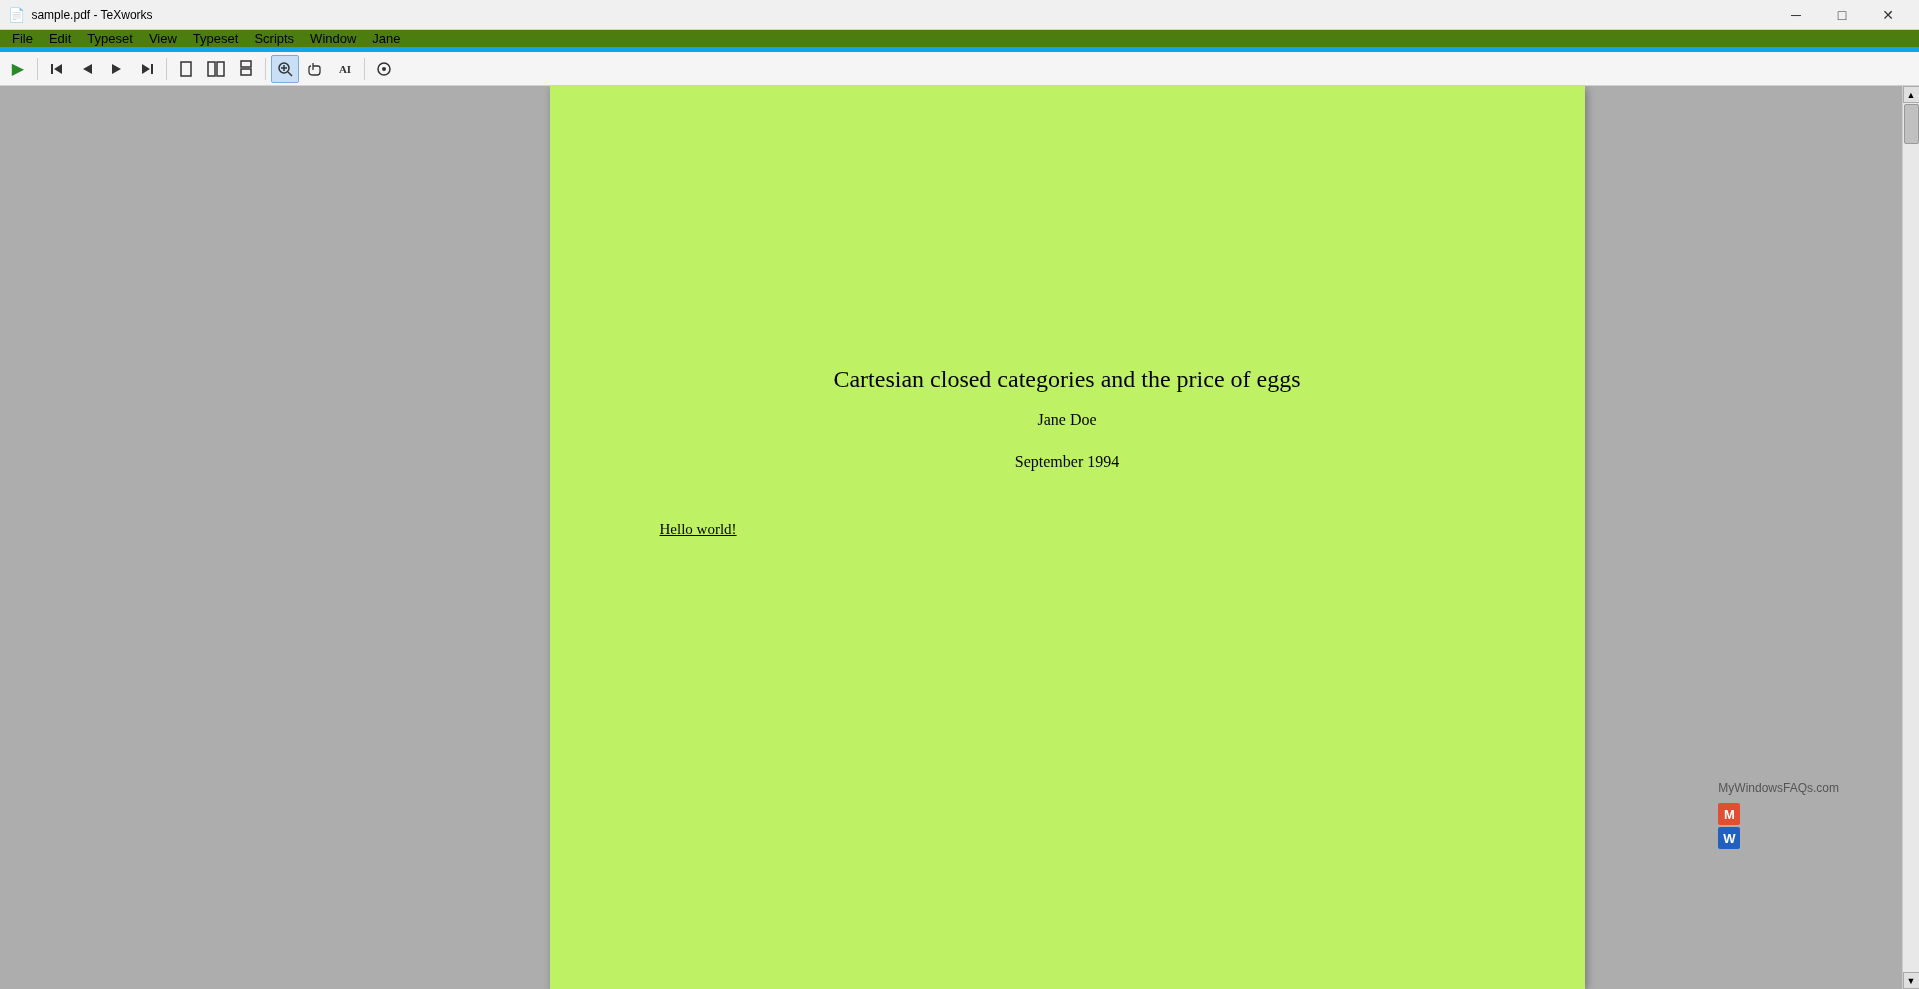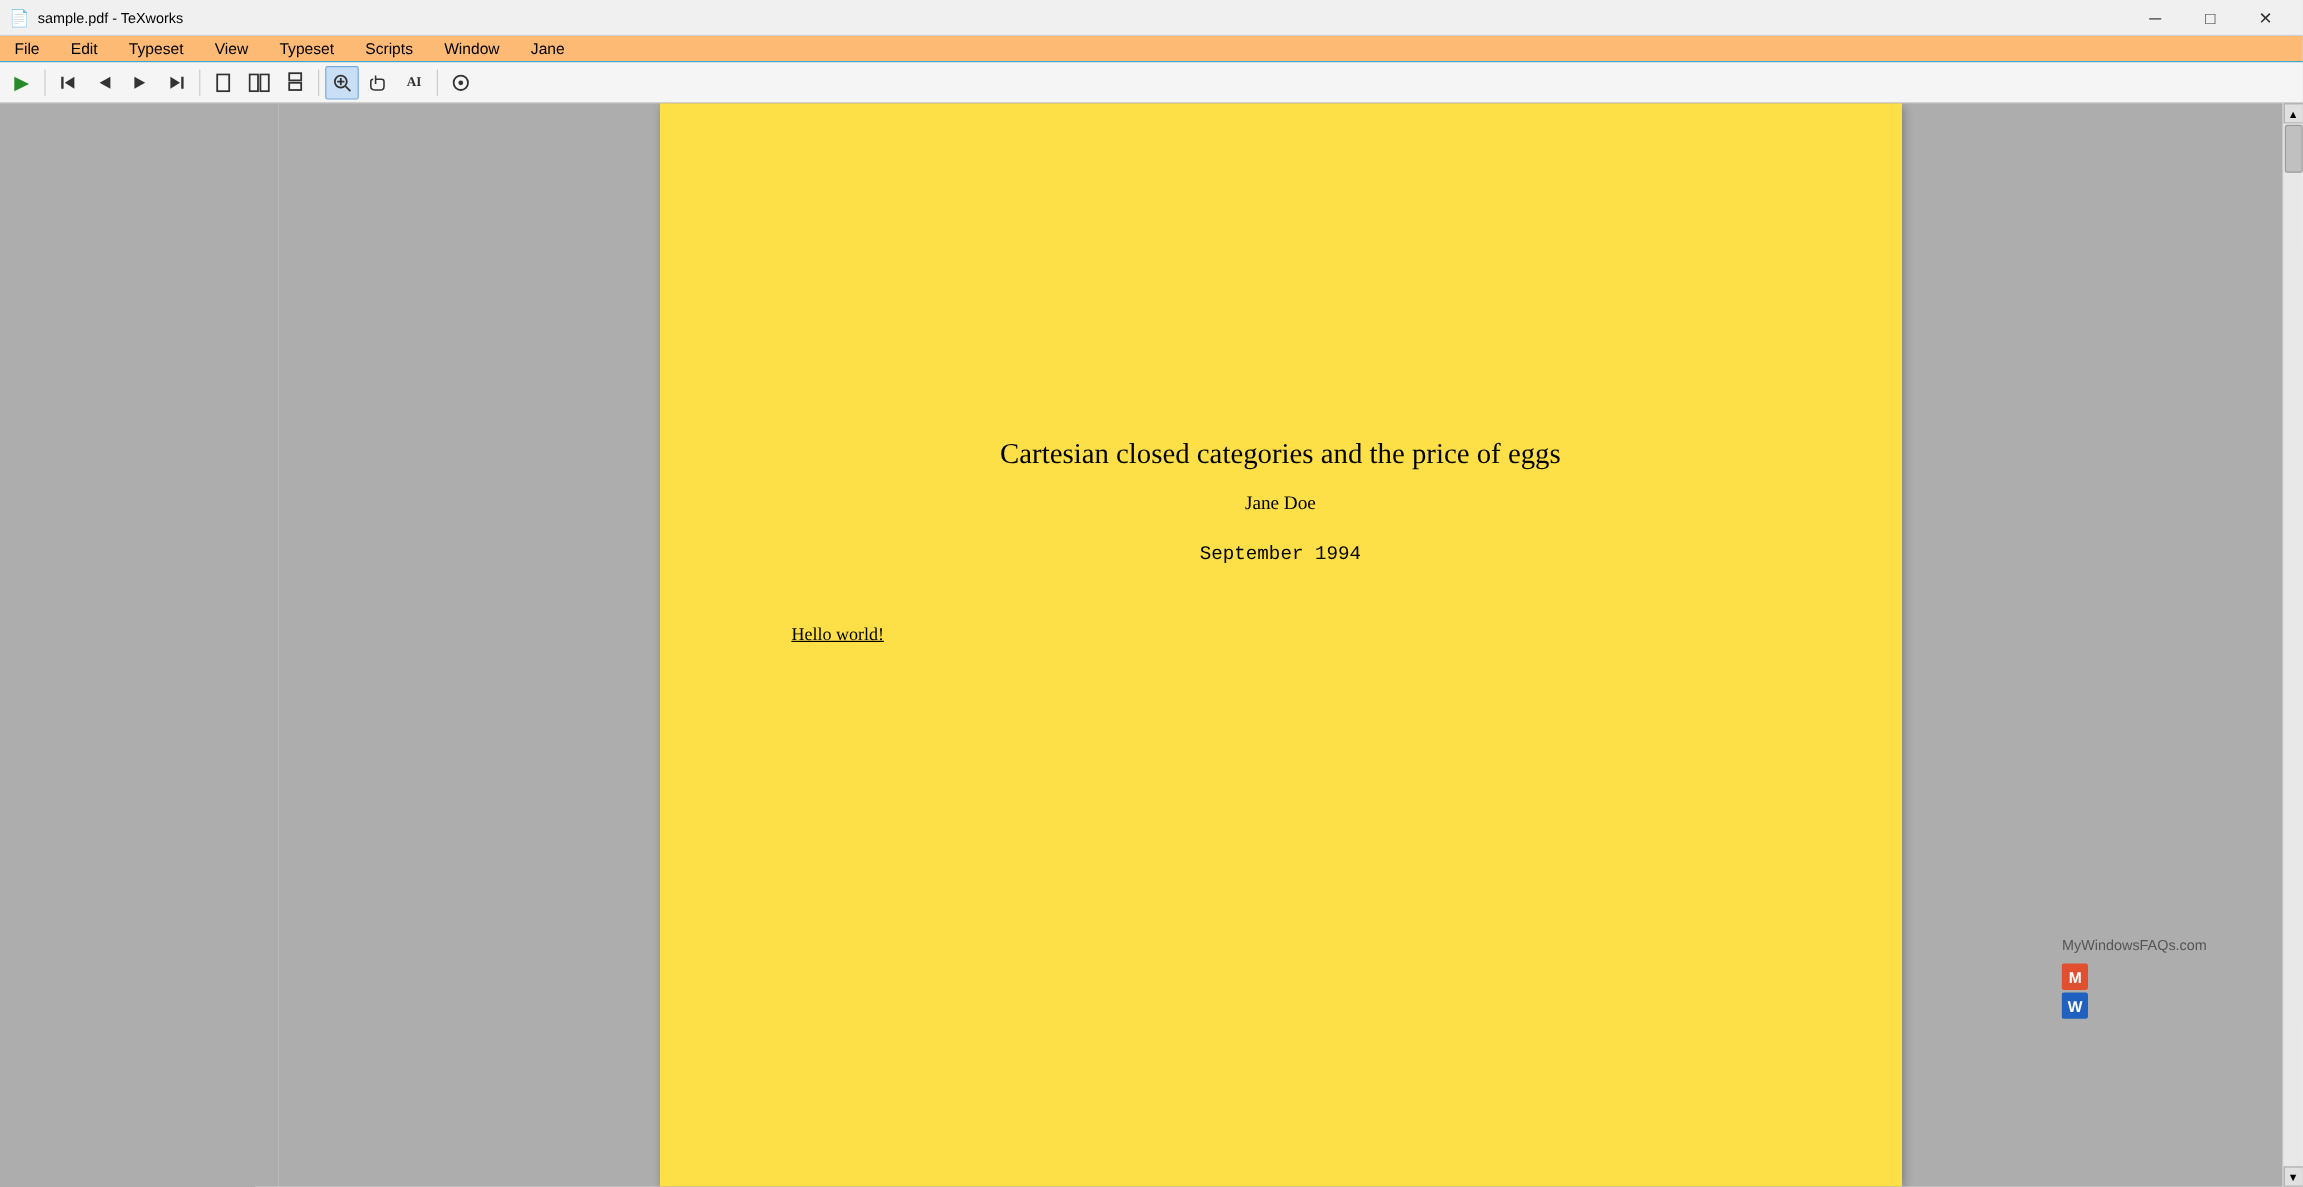--- a/index.html
+++ b/index.html
@@ -37,26 +37,26 @@
       cursor: pointer;
       background: transparent;
       border: none;
       color: #333;
     }
 
     
     #menu-bar {
       width: 100%;
       height: 22px;
-      background: #fdba74;
-      display: flex;
-      align-items: center;
-      border-bottom: 1px solid #0ea5e9;
+      background: #4d7c0f;
+      display: flex;
+      align-items: center;
+      border-bottom: 5px solid #0ea5e9;
       padding: 0 4px;
-      gap: 10px;
+      gap: 0;
     }
     .menu-item {
       padding: 2px 8px;
       font-size: 13px;
       cursor: pointer;
       border-radius: 2px;
     }
 
     
     #toolbar {
@@ -111,21 +111,21 @@
       display: flex;
       justify-content: center;
       align-items: flex-start;
       overflow: hidden;
       position: relative;
     }
 
     
     #pdf-page {
       width: 1035px;
-      background: #fde047;
+      background: #bef264;
       margin-top: 0;
       min-height: 903px;
       box-shadow: 2px 2px 8px rgba(0,0,0,0.3);
       position: relative;
       display: flex;
       flex-direction: column;
       align-items: center;
     }
 
     
@@ -150,21 +150,21 @@
     #pdf-author {
       font-family: 'Times New Roman', Times, serif;
       font-size: 16px;
       font-weight: normal;
       text-align: center;
       margin-bottom: 24px;
       color: #000;
     }
 
     #pdf-date {
-      font-family: Liberation Mono, monospace;
+      font-family: Liberation Serif, serif;
       font-size: 16px;
       font-weight: normal;
       text-align: center;
       margin-bottom: 50px;
       color: #000;
     }
 
     #pdf-body {
       width: 100%;
       font-family: 'Times New Roman', Times, serif;

